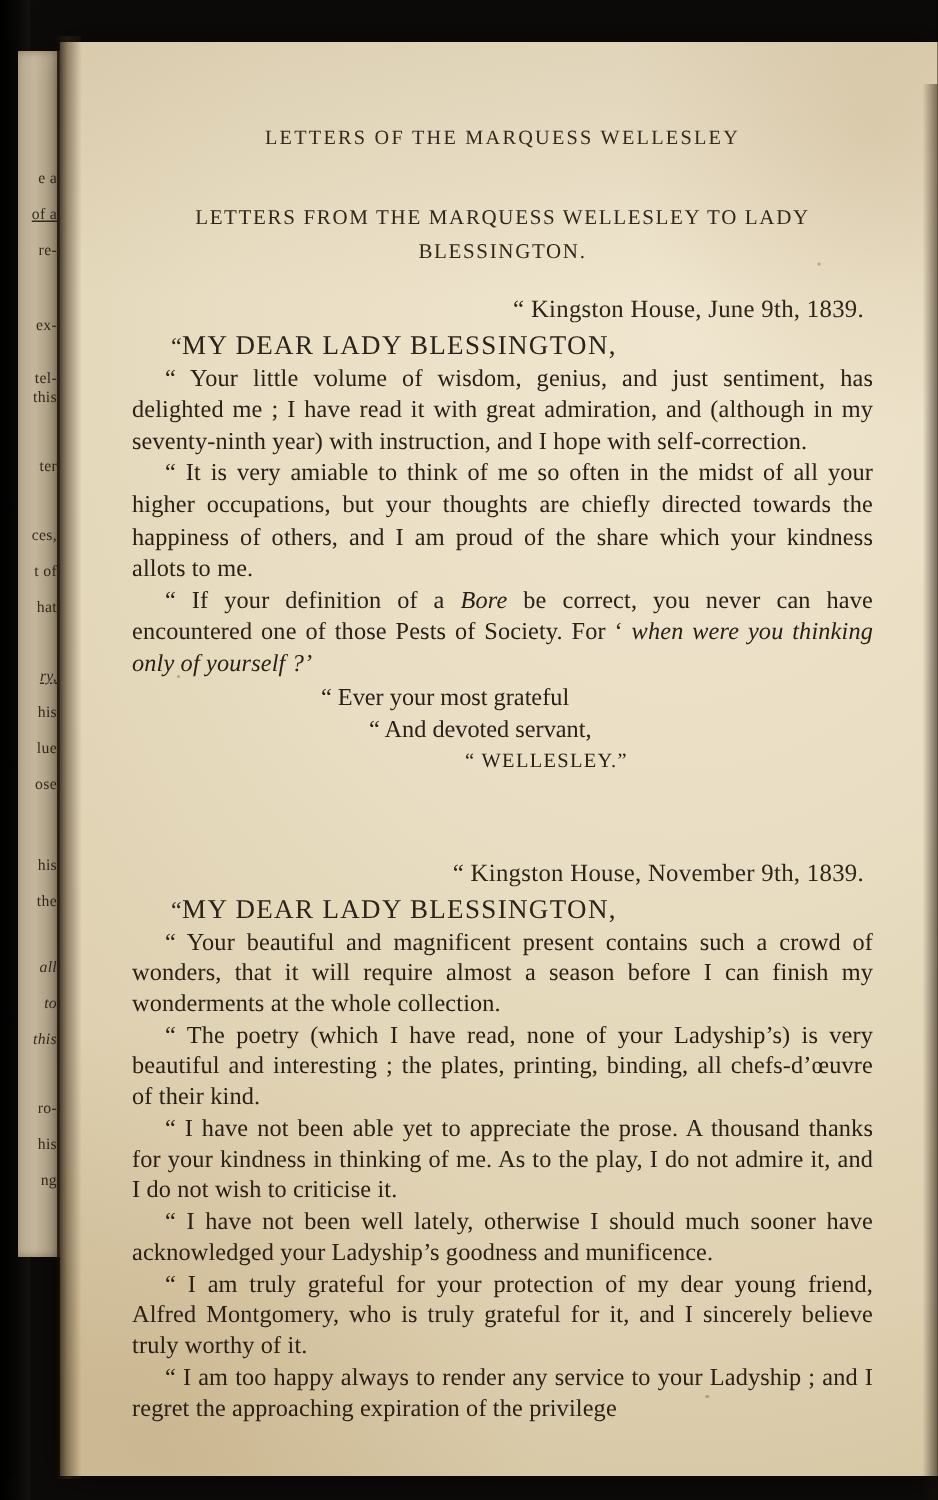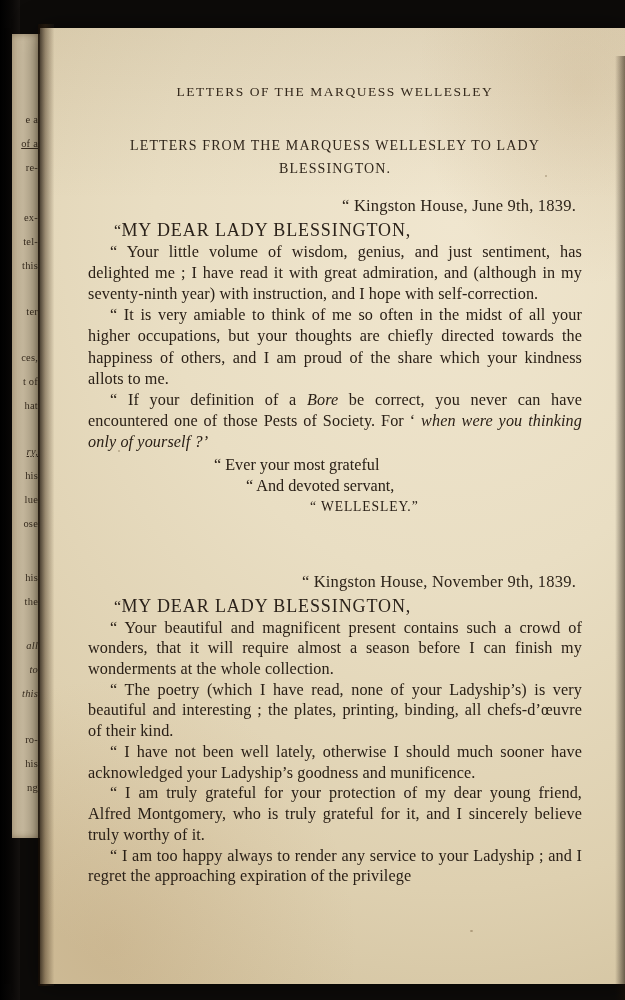--- a/index.html
+++ b/index.html
@@ -164,21 +164,21 @@
 <div id="scan">
 
   <div class="book-edge"></div>
 
   <div class="facing-page">
 
   <div class="frag" style="top: 80px;">e a</div>
       <div class="frag" style="top: 104px; text-decoration: underline;">of a</div>
       <div class="frag" style="top: 128px;">re-</div>
       <div class="frag" style="top: 178px;">ex-</div>
-      <div class="frag" style="top: 202px;">tel-</div>
+      <div class="frag" style="top: 213px;">tel-</div>
       <div class="frag" style="top: 226px;">this</div>
       <div class="frag" style="top: 272px;">ter</div>
       <div class="frag" style="top: 318px;">ces,</div>
       <div class="frag" style="top: 342px;">t of</div>
       <div class="frag" style="top: 366px;">hat</div>
       <div class="frag it" style="top: 412px; text-decoration: underline;">ry,</div>
       <div class="frag" style="top: 436px;">his</div>
       <div class="frag" style="top: 460px;">lue</div>
       <div class="frag" style="top: 484px;">ose</div>
       <div class="frag" style="top: 538px;">his</div>
@@ -229,20 +229,21 @@
 
       <div>
         <div class="dateline second">“ Kingston House, November 9th, 1839.</div>
 
         <div class="salutation">
           <span>“</span><span class="sc">My dear Lady Blessington,</span>
         </div>
 
         <p class="body tight">“ Your beautiful and magnificent present contains such a crowd of wonders, that it will require almost a season before I can finish my wonderments at the whole collection.</p>
         <p class="body tight">“ The poetry (which I have read, none of your Ladyship’s) is very beautiful and interesting ; the plates, printing, binding, all chefs-d’œuvre of their kind.</p>
+        <p class="body tight">“ I have not been able yet to appreciate the prose.   A thousand thanks for your kindness in thinking of me.   As to the play, I do not admire it, and I do not wish to criticise it.</p>
         <p class="body tight">“ I have not been well lately, otherwise I should much sooner have acknowledged your Ladyship’s goodness and munificence.</p>
         <p class="body tight">“ I am truly grateful for your protection of my dear young friend, Alfred Montgomery, who is truly grateful for it, and I sincerely believe truly worthy of it.</p>
         <p class="body tight">“ I am too happy always to render any service to your Ladyship ; and I regret the approaching expiration of the privilege</p>
       </div>
 
     </div>
   </div>
 
   <div class="speck" style="left:118px; top:450px; width:2px; height:2px;"></div>
   <div class="speck" style="left:470px; top:930px; width:3px; height:2px;"></div>

